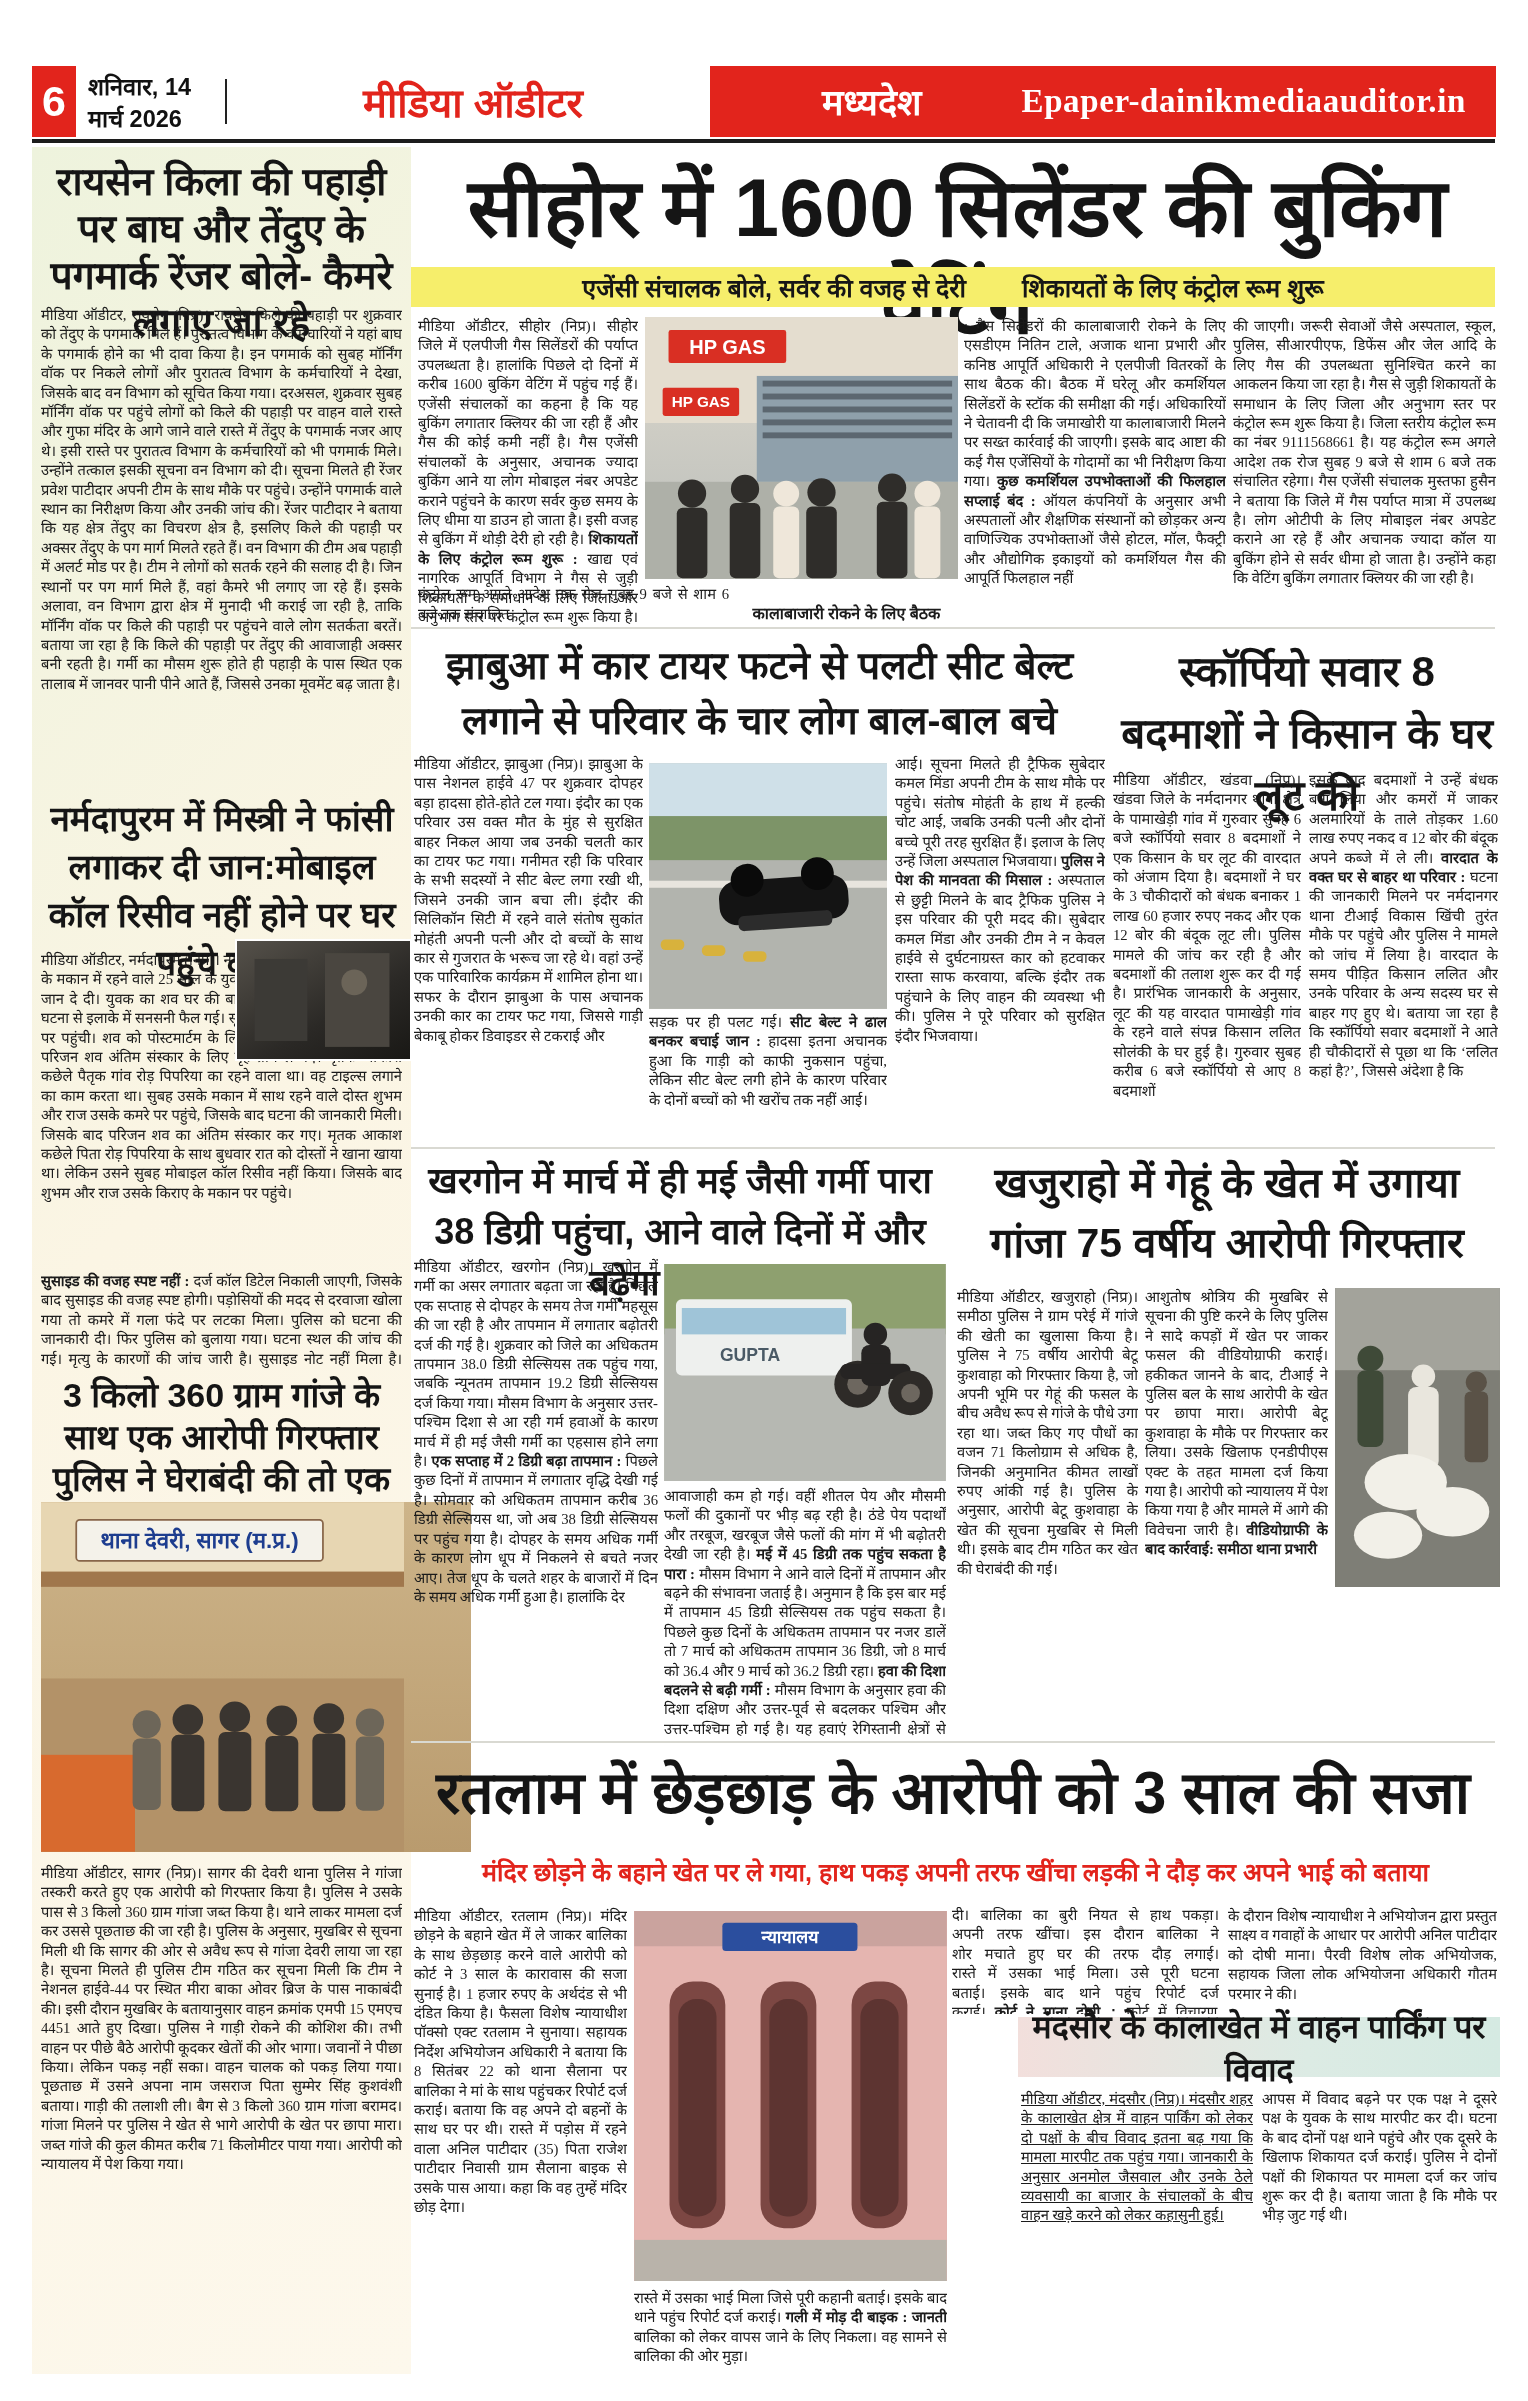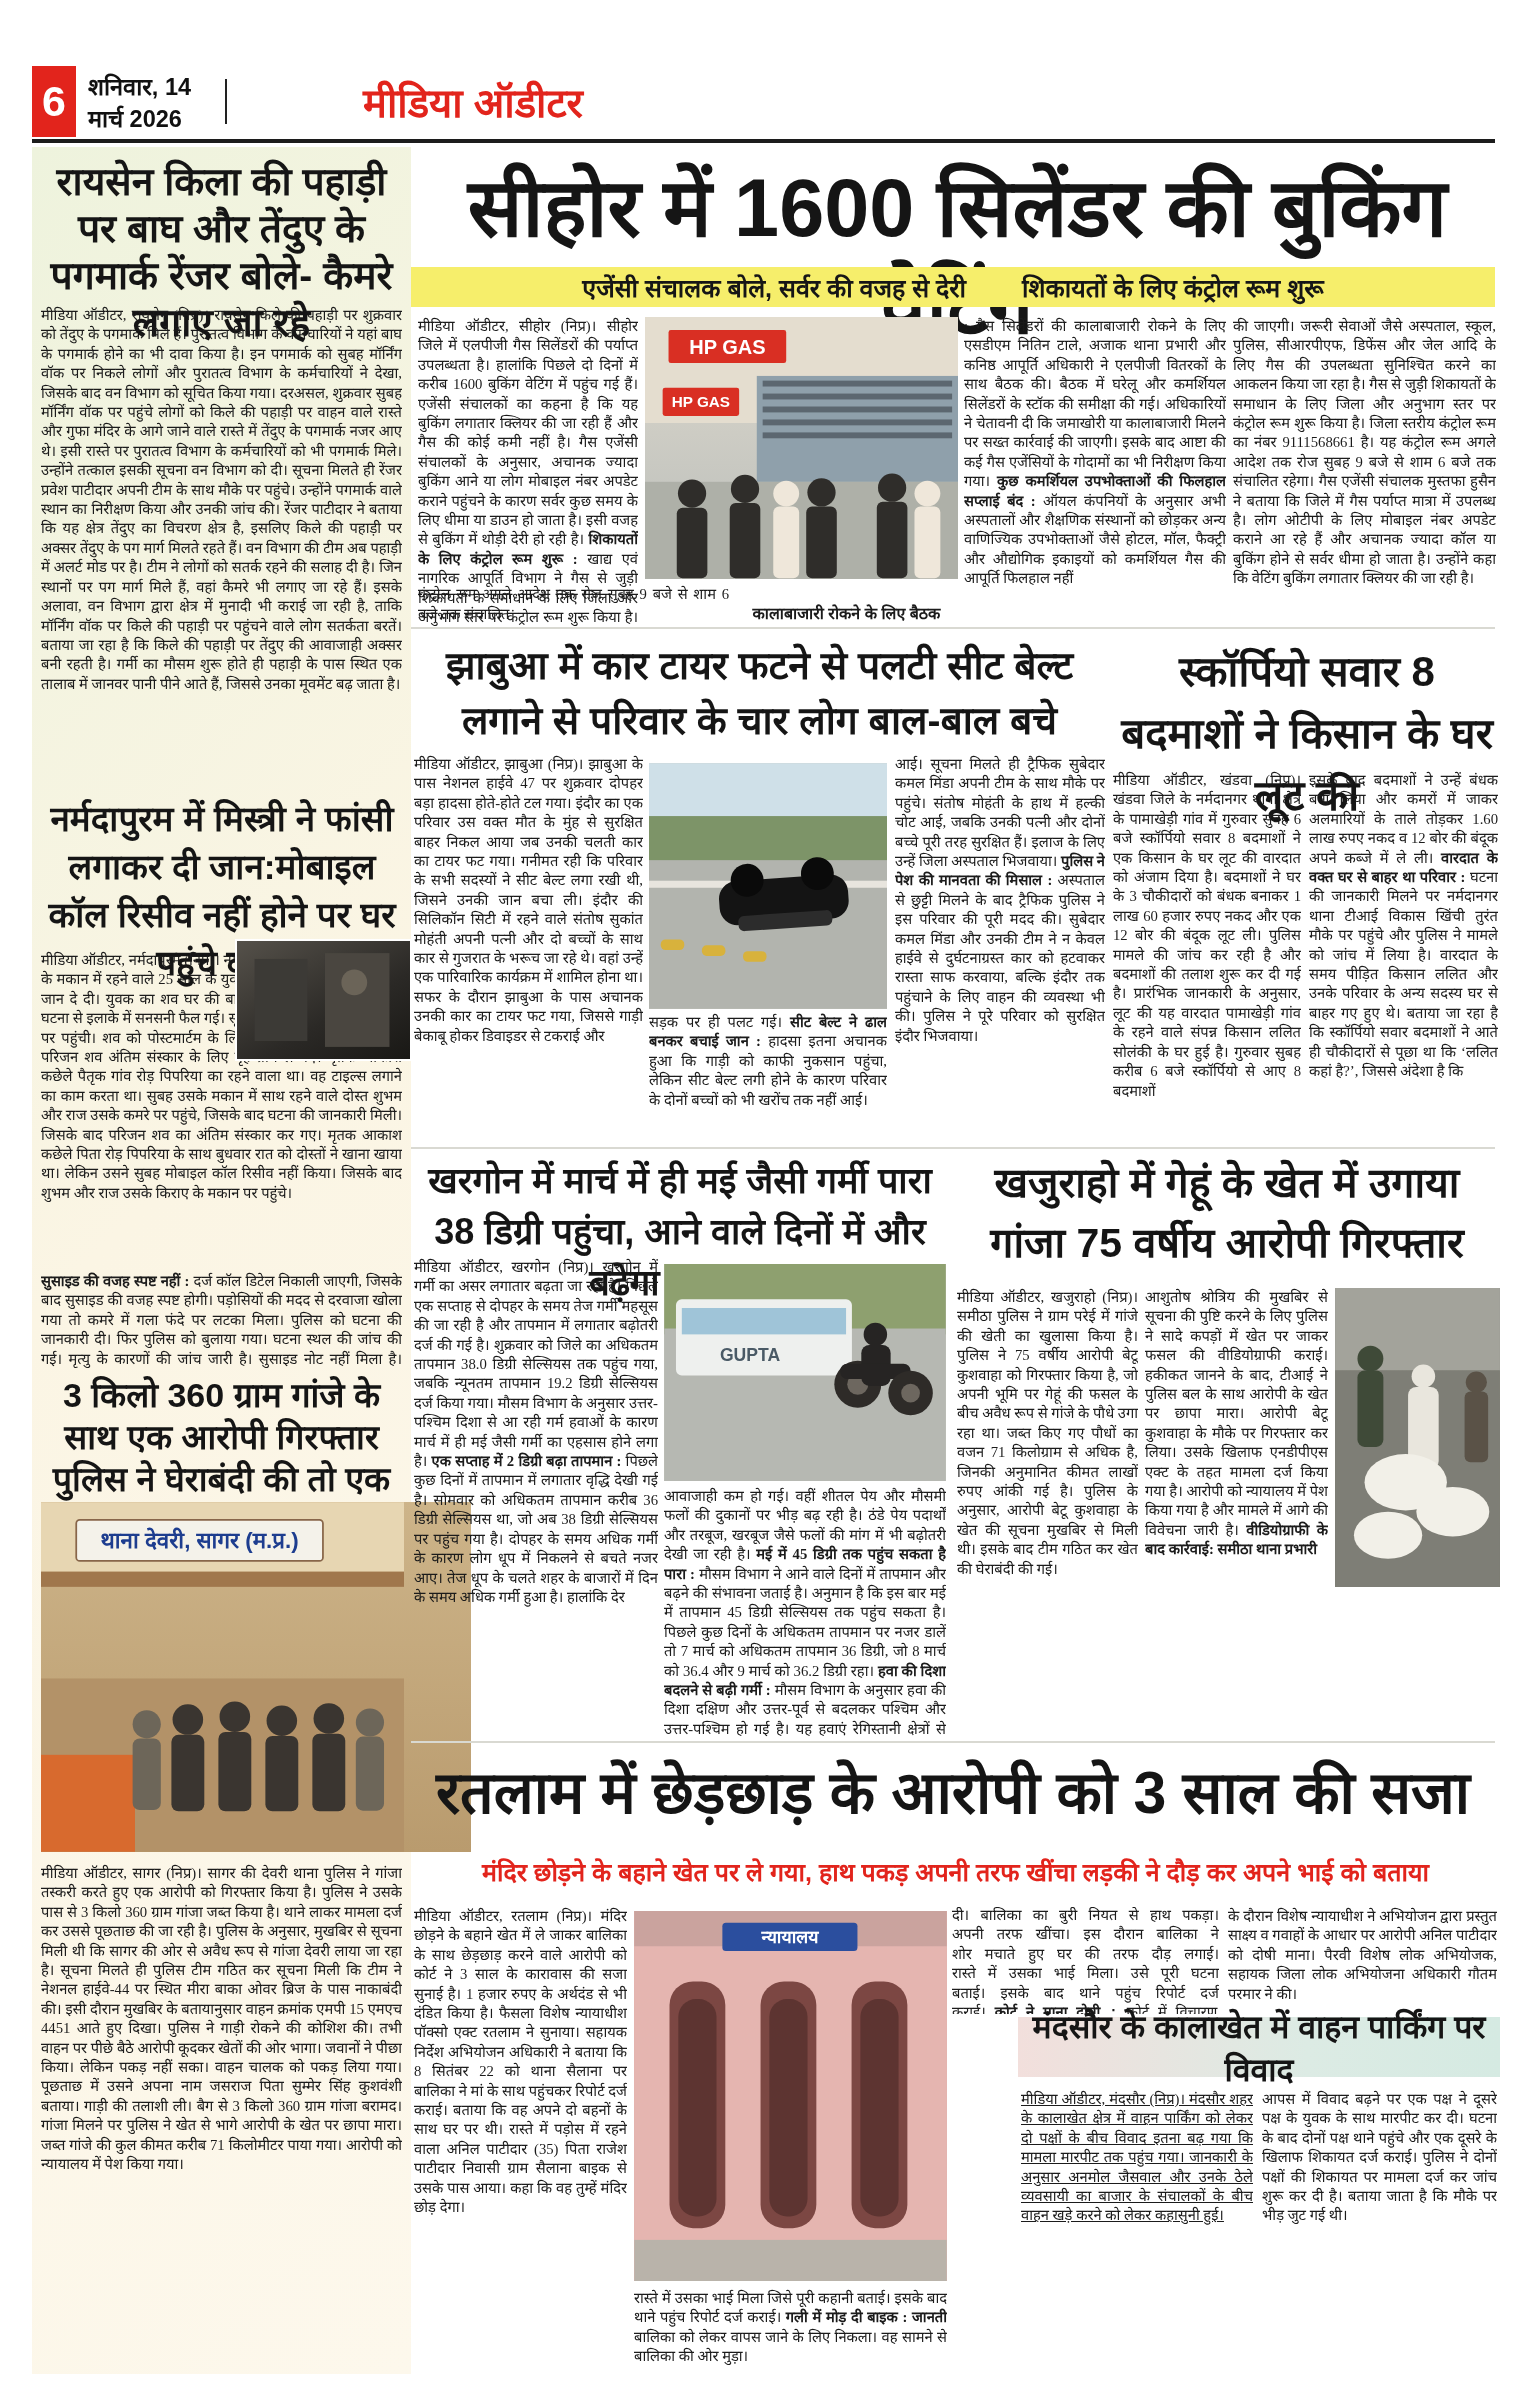--- a/index.html
+++ b/index.html
@@ -39,20 +39,24 @@
   svg{display:block;}
 </style>
 </head>
 <body>
 
 <div class="hdr">
   <div class="pagenum">6</div>
   <div class="hdate">शनिवार, 14 मार्च 2026</div>
   <div class="hdiv"></div>
   <div class="masthead">मीडिया ऑडीटर</div>
+  <div class="redband">
+    <span class="edition">मध्यदेश</span>
+    <span class="site">Epaper-dainikmediaauditor.in</span>
+  </div>
 </div>
 <div class="hdr-rule"></div>
 
 <div class="leftbg"></div>
 
 <div class="abs h-black" style="left:41px;top:158px;width:361px;font-size:39px;line-height:47px;">रायसेन किला की पहाड़ी पर बाघ और तेंदुए के पगमार्क रेंजर बोले- कैमरे लगाए जा रहे</div>
 <div class="abs col" style="left:41px;top:306px;width:361px;height:470px;">मीडिया ऑडीटर, रायसेन (निप्र)। रायसेन किले की पहाड़ी पर शुक्रवार को तेंदुए के पगमार्क मिले हैं। पुरातत्व विभाग के कर्मचारियों ने यहां बाघ के पगमार्क होने का भी दावा किया है। इन पगमार्क को सुबह मॉर्निंग वॉक पर निकले लोगों और पुरातत्व विभाग के कर्मचारियों ने देखा, जिसके बाद वन विभाग को सूचित किया गया। दरअसल, शुक्रवार सुबह मॉर्निंग वॉक पर पहुंचे लोगों को किले की पहाड़ी पर वाहन वाले रास्ते और गुफा मंदिर के आगे जाने वाले रास्ते में तेंदुए के पगमार्क नजर आए थे। इसी रास्ते पर पुरातत्व विभाग के कर्मचारियों को भी पगमार्क मिले। उन्होंने तत्काल इसकी सूचना वन विभाग को दी। सूचना मिलते ही रेंजर प्रवेश पाटीदार अपनी टीम के साथ मौके पर पहुंचे। उन्होंने पगमार्क वाले स्थान का निरीक्षण किया और उनकी जांच की। रेंजर पाटीदार ने बताया कि यह क्षेत्र तेंदुए का विचरण क्षेत्र है, इसलिए किले की पहाड़ी पर अक्सर तेंदुए के पग मार्ग मिलते रहते हैं। वन विभाग की टीम अब पहाड़ी में अलर्ट मोड पर है। टीम ने लोगों को सतर्क रहने की सलाह दी है। जिन स्थानों पर पग मार्ग मिले हैं, वहां कैमरे भी लगाए जा रहे हैं। इसके अलावा, वन विभाग द्वारा क्षेत्र में मुनादी भी कराई जा रही है, ताकि मॉर्निंग वॉक पर किले की पहाड़ी पर पहुंचने वाले लोग सतर्कता बरतें। बताया जा रहा है कि किले की पहाड़ी पर तेंदुए की आवाजाही अक्सर बनी रहती है। गर्मी का मौसम शुरू होते ही पहाड़ी के पास स्थित एक तालाब में जानवर पानी पीने आते हैं, जिससे उनका मूवमेंट बढ़ जाता है।</div>
 
 <div class="abs h-black" style="left:39px;top:795px;width:366px;font-size:35px;line-height:48px;">नर्मदापुरम में मिस्त्री ने फांसी लगाकर दी जान:मोबाइल कॉल रिसीव नहीं होने पर घर पहुंचे दोस्त</div>
 <div class="abs col" style="left:41px;top:951px;width:361px;height:317px;">मीडिया ऑडीटर, नर्मदापुरम (निप्र)। नर्मदापुरम के आदर्श नगर में किराए के मकान में रहने वाले 25 साल के युवक ने फांसी के फंदे पर लटककर जान दे दी। युवक का शव घर की बाथरूम में फंदे पर लटका मिला। घटना से इलाके में सनसनी फैल गई। सूचना पर देहात थाना पुलिस मौके पर पहुंची। शव को पोस्टमार्टम के लिए भिजवाया गया। जिसके बाद परिजन शव अंतिम संस्कार के लिए गृह ग्राम ले गए। मृतक आकाश कछेले पैतृक गांव रोड़ पिपरिया का रहने वाला था। वह टाइल्स लगाने का काम करता था। सुबह उसके मकान में साथ रहने वाले दोस्त शुभम और राज उसके कमरे पर पहुंचे, जिसके बाद घटना की जानकारी मिली। जिसके बाद परिजन शव का अंतिम संस्कार कर गए। मृतक आकाश कछेले पिता रोड़ पिपरिया के साथ बुधवार रात को दोस्तों ने खाना खाया था। लेकिन उसने सुबह मोबाइल कॉल रिसीव नहीं किया। जिसके बाद शुभम और राज उसके किराए के मकान पर पहुंचे।</div>

